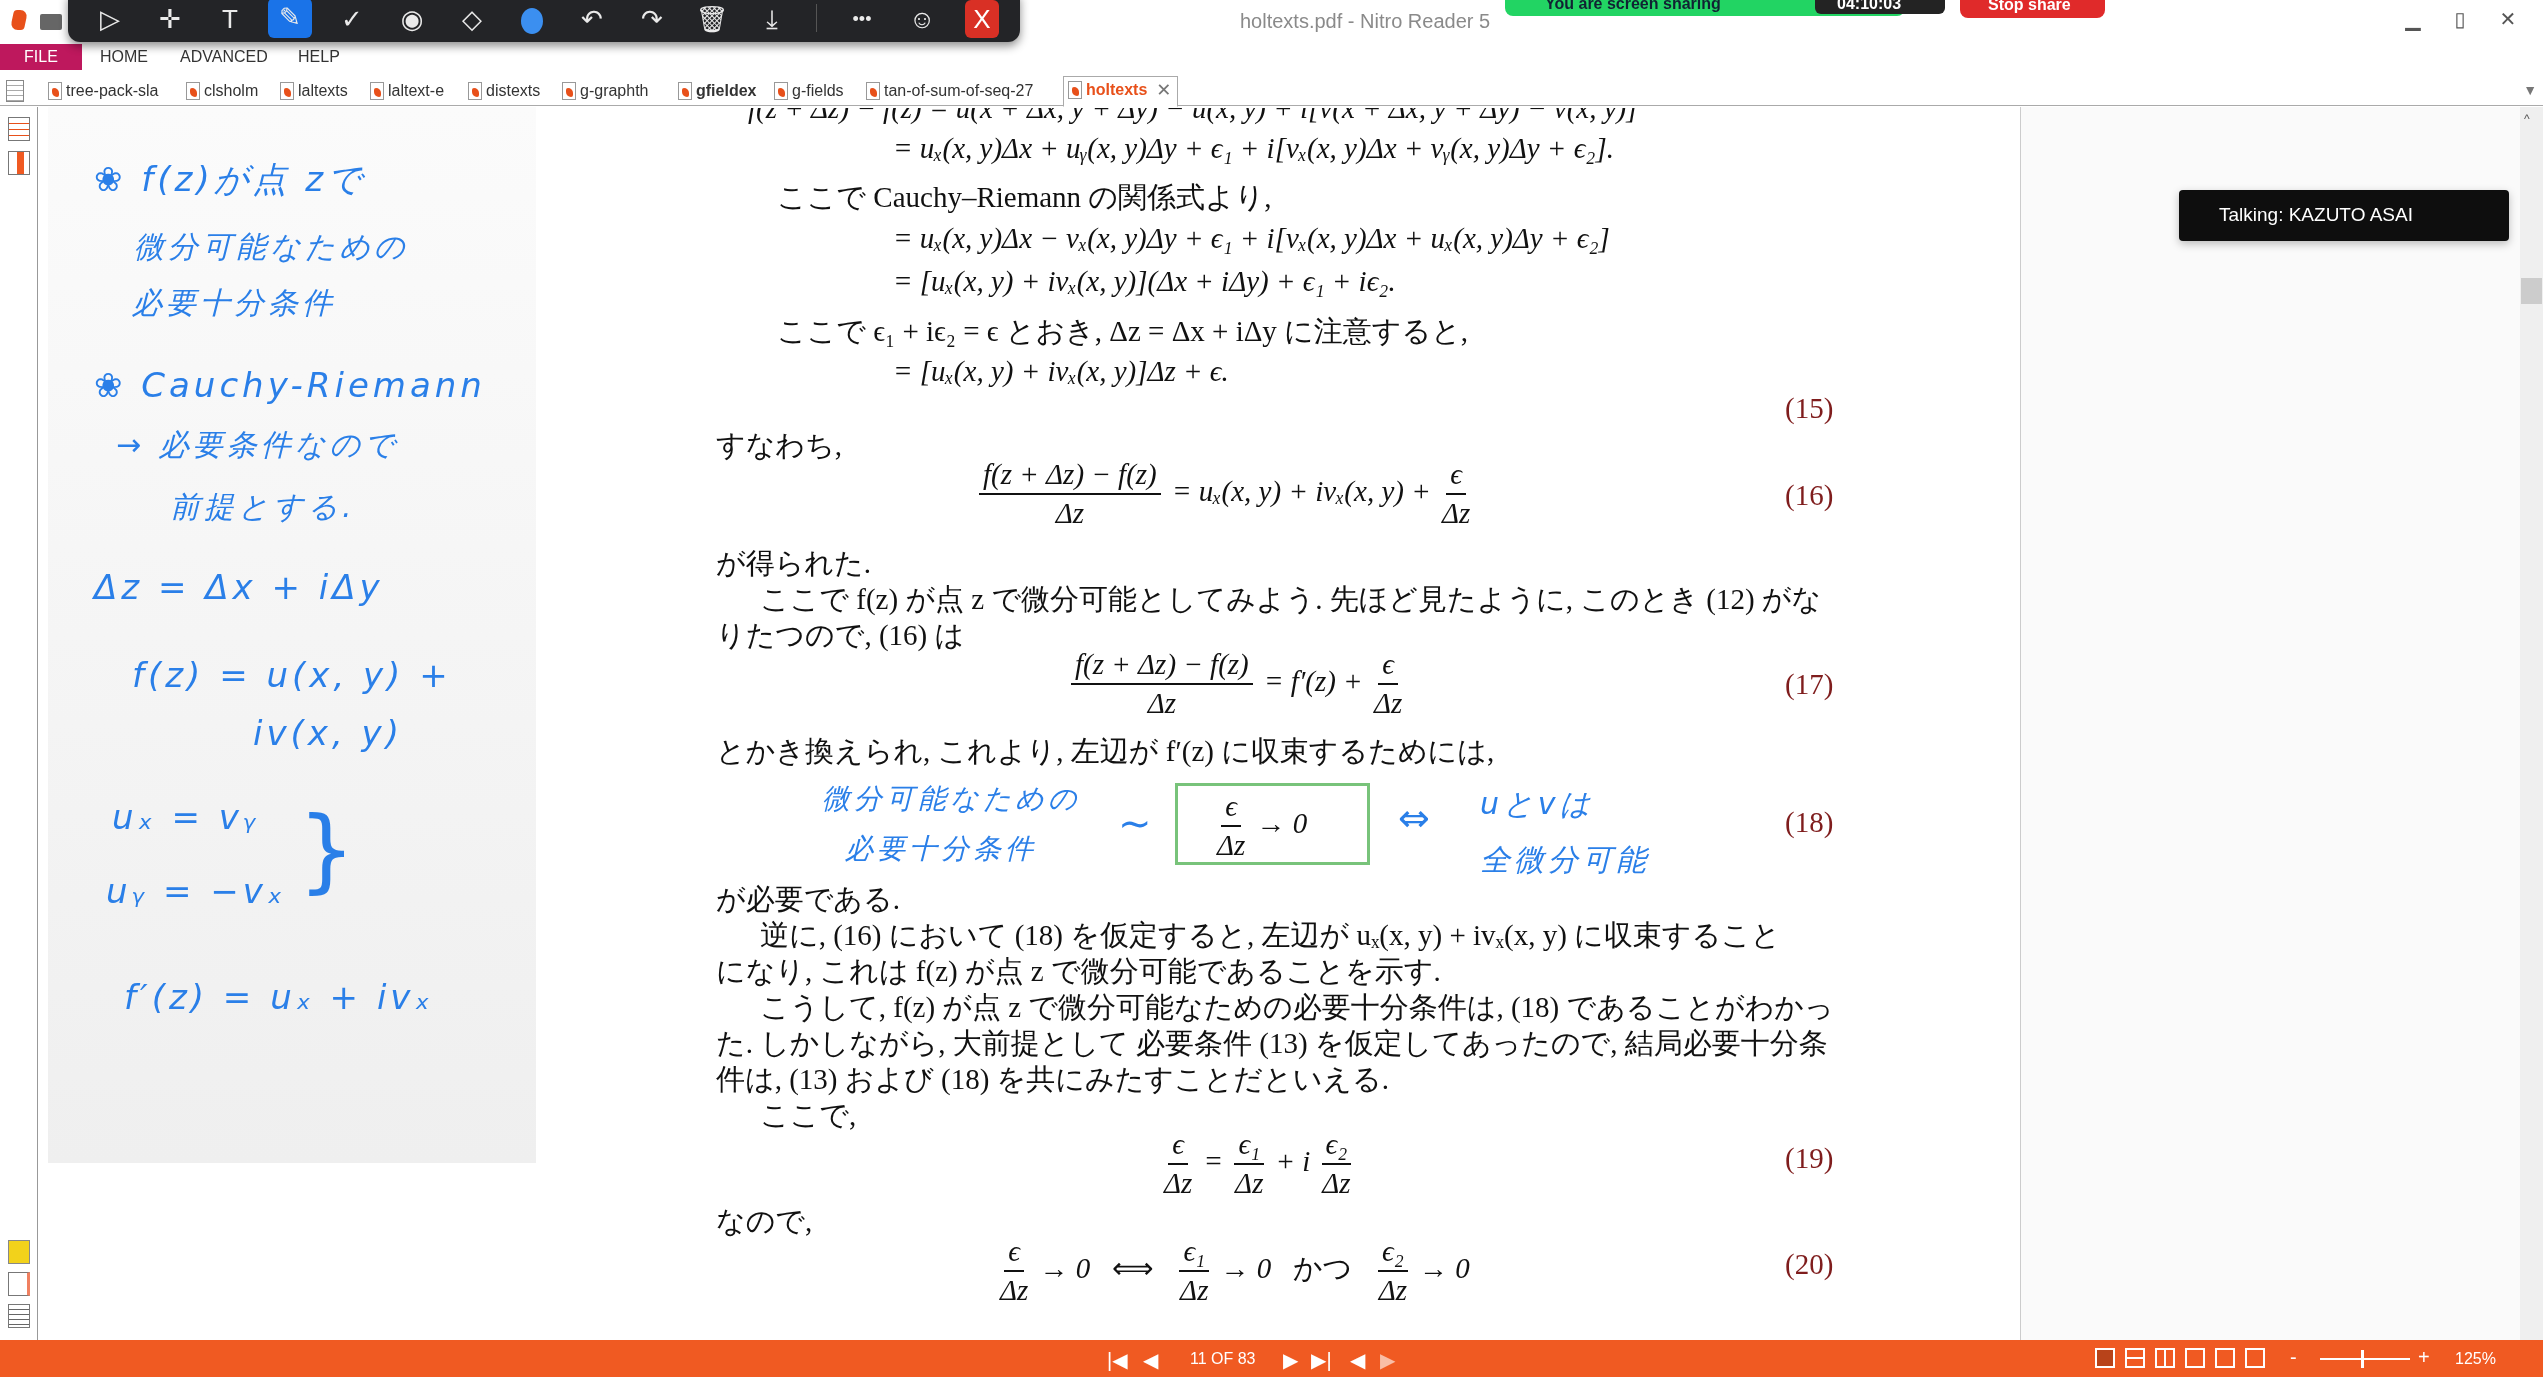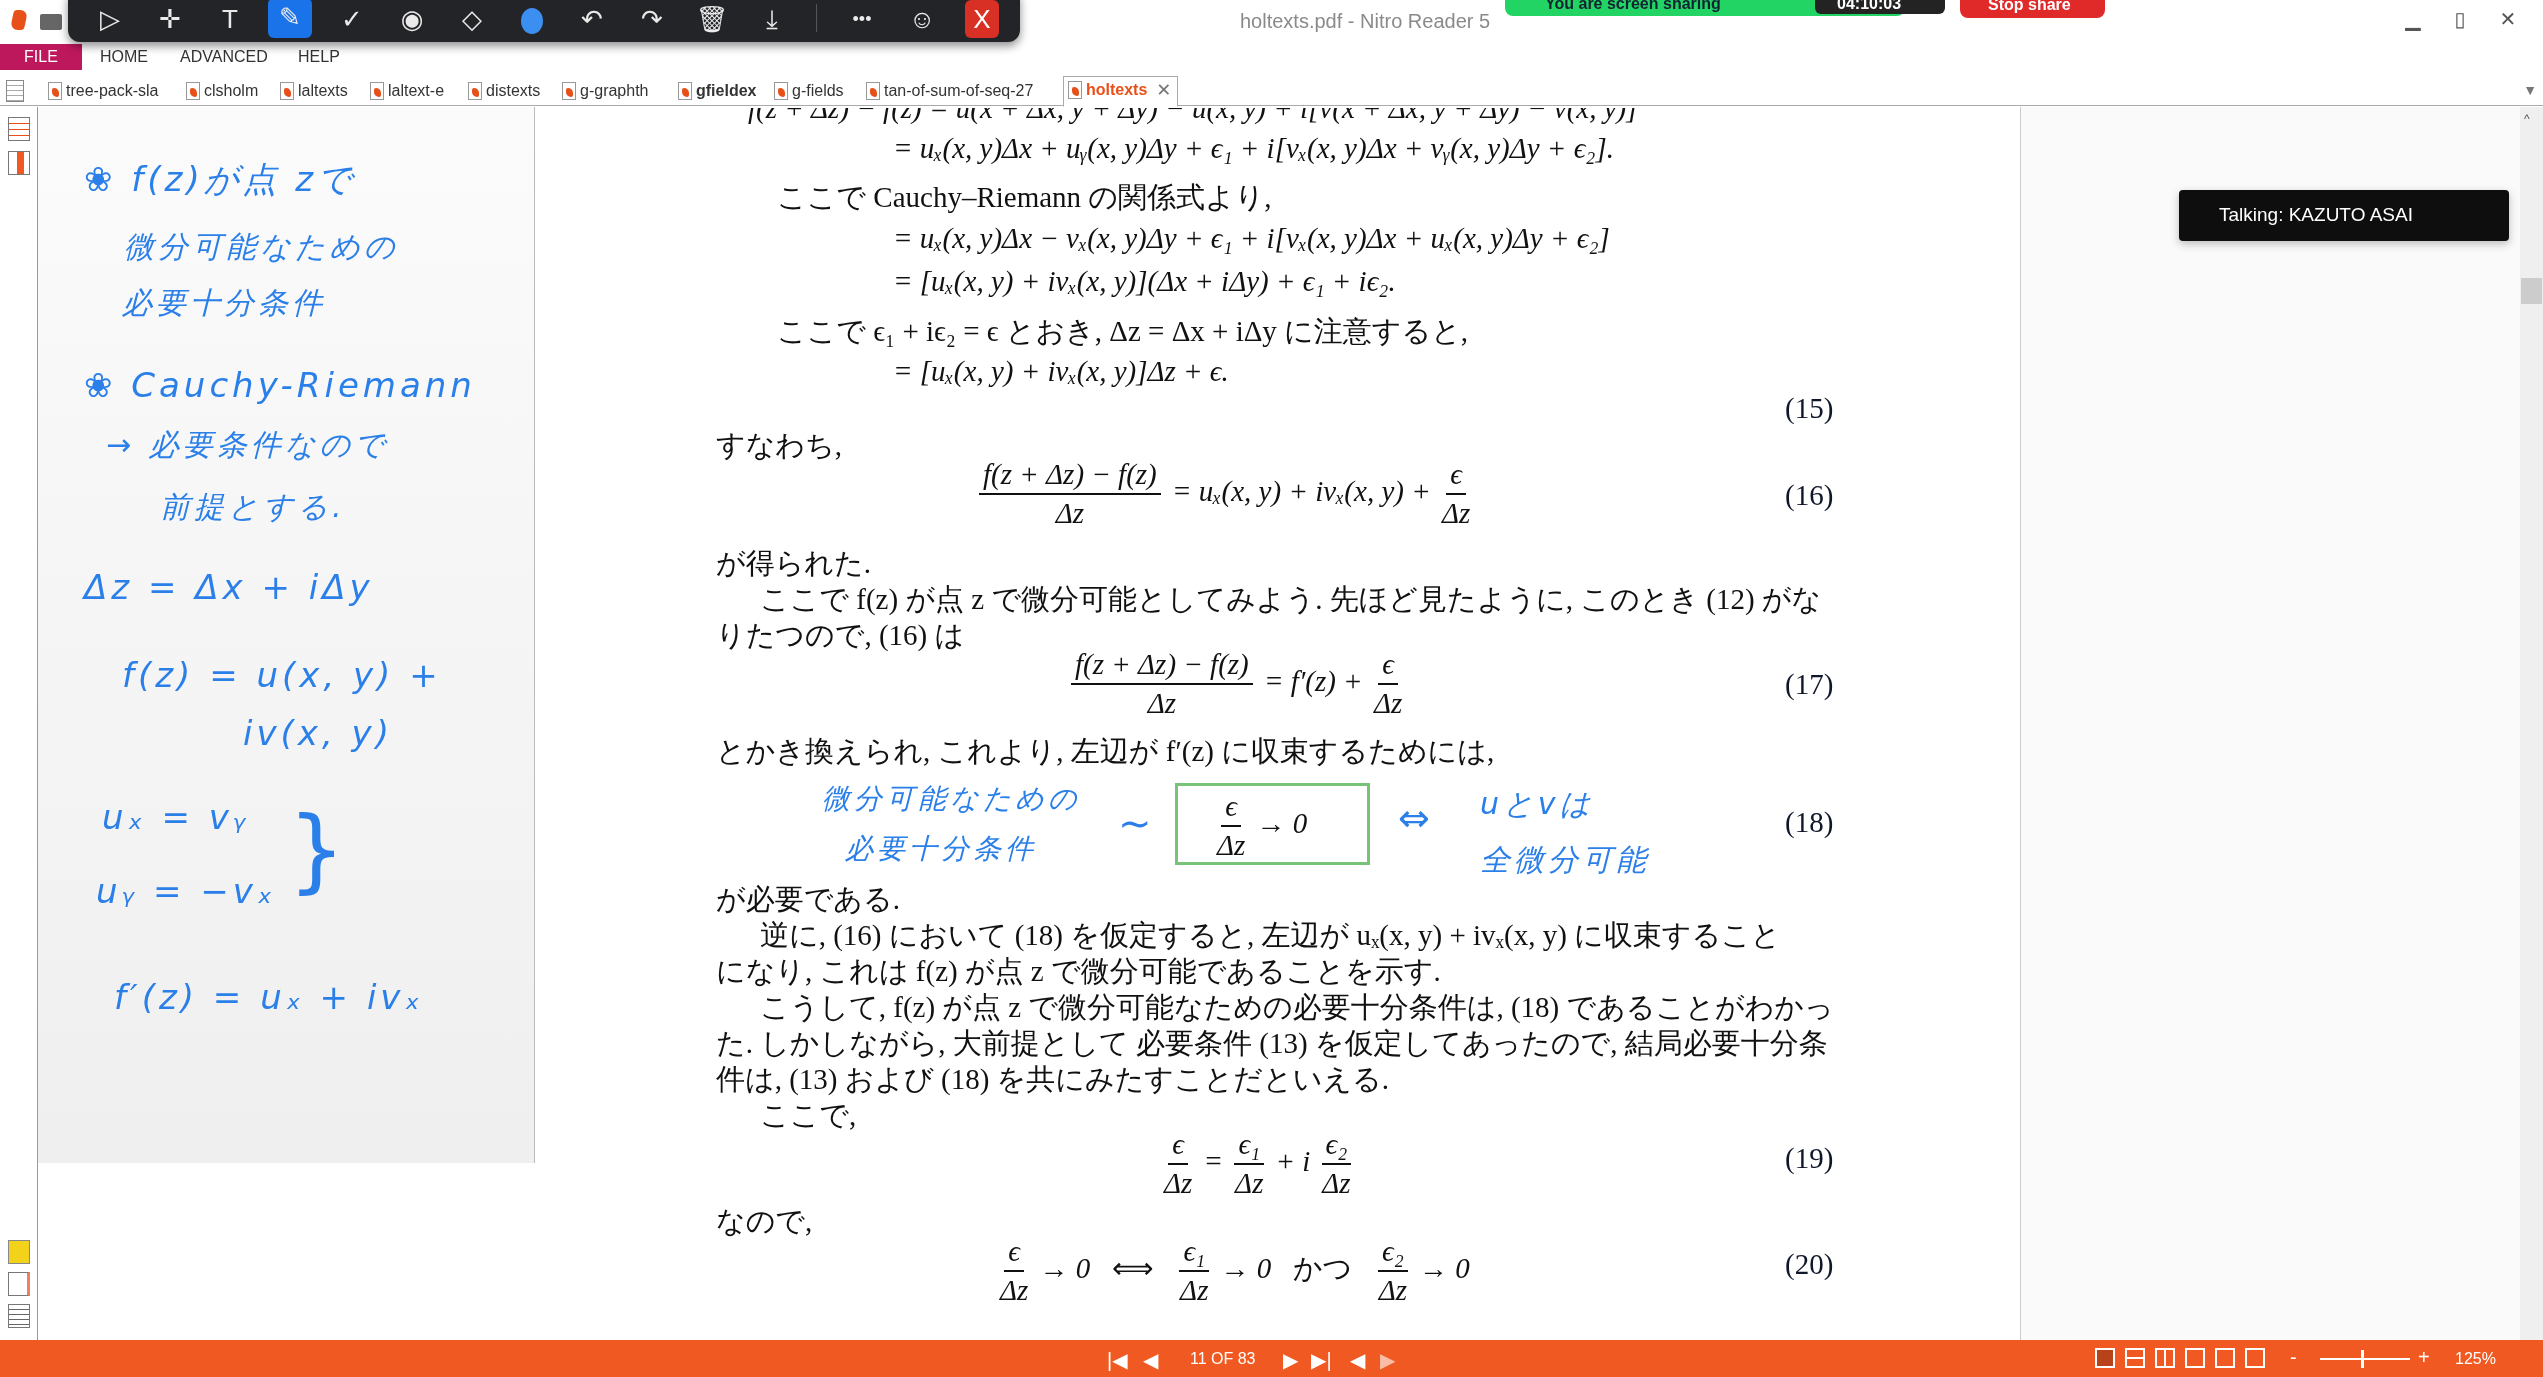--- a/index.html
+++ b/index.html
@@ -40,29 +40,29 @@
   .doctab.active { border: 1px solid #aaa; border-bottom: 1px solid #fff; background: #fff; color: #e8501a; font-weight: bold; padding-right: 30px; top: 4px; height: 31px; }
   #doctab-close { position: absolute; right: 6px; top: 0; color: #777; font-weight: normal; font-size: 18px; }
   #tabs-menu { right: 6px; top: 10px; color: #777; font-size: 14px; }
   #tabs-list-icon { left: 6px; top: 8px; width: 18px; height: 22px; border: 1px solid #888; background: repeating-linear-gradient(#fff 0 4px, #aaa 4px 5px); }
 
   
   #left-rail { left: 0; top: 107px; width: 38px; height: 1233px; background: #fff; border-right: 1px solid #999; }
   .rail-icon { position: absolute; left: 8px; width: 22px; height: 24px; }
 
   
-  #notes-panel { left: 38px; top: 107px; width: 497px; height: 1056px; background: linear-gradient(#fbfbfb, #efefef); border-right: 1px solid #bbb; }
+  #notes-panel { left: 48px; top: 107px; width: 497px; height: 1056px; background: linear-gradient(#fbfbfb, #efefef); border-right: 1px solid #bbb; }
   .hw { position: absolute; color: #2a7fe8; font-family: "DejaVu Sans", sans-serif; font-size: 34px; white-space: nowrap; font-style: italic; letter-spacing: 4px; }
 
   
   #doc-area { left: 536px; top: 107px; width: 1984px; height: 1233px; background: #fafafa; }
   #page { left: 536px; top: 107px; width: 1485px; height: 1233px; background: #fff; border-right: 1px solid #ccc; }
   .tx { position: absolute; font-family: "Liberation Serif", serif; font-size: 29px; color: #111; white-space: nowrap; }
   .eqn { font-style: italic; }
-  .eqnum { position: absolute; left: 1785px; font-family: "Liberation Serif", serif; font-size: 29px; color: #0f172a; }
+  .eqnum { position: absolute; left: 1785px; font-family: "Liberation Serif", serif; font-size: 29px; color: #7f1d1d; }
   .frac { display: inline-flex; flex-direction: column; align-items: center; vertical-align: middle; margin: 0 4px; }
   .frac .num { border-bottom: 2px solid #111; padding: 0 4px 2px; }
   .frac .den { padding-top: 2px; }
   #boxed-eq { left: 1175px; top: 783px; width: 195px; height: 82px; border: 3px solid #78c37a; }
 
   
   #right-gutter { left: 2021px; top: 107px; width: 499px; height: 1233px; background: #fafafa; }
   #vscroll { left: 2520px; top: 107px; width: 23px; height: 1233px; background: #efefef; }
   #vscroll-thumb { left: 2521px; top: 278px; width: 21px; height: 26px; background: #ccc; }
   #vscroll-up { left: 2524px; top: 112px; font-size: 12px; color: #555; }

